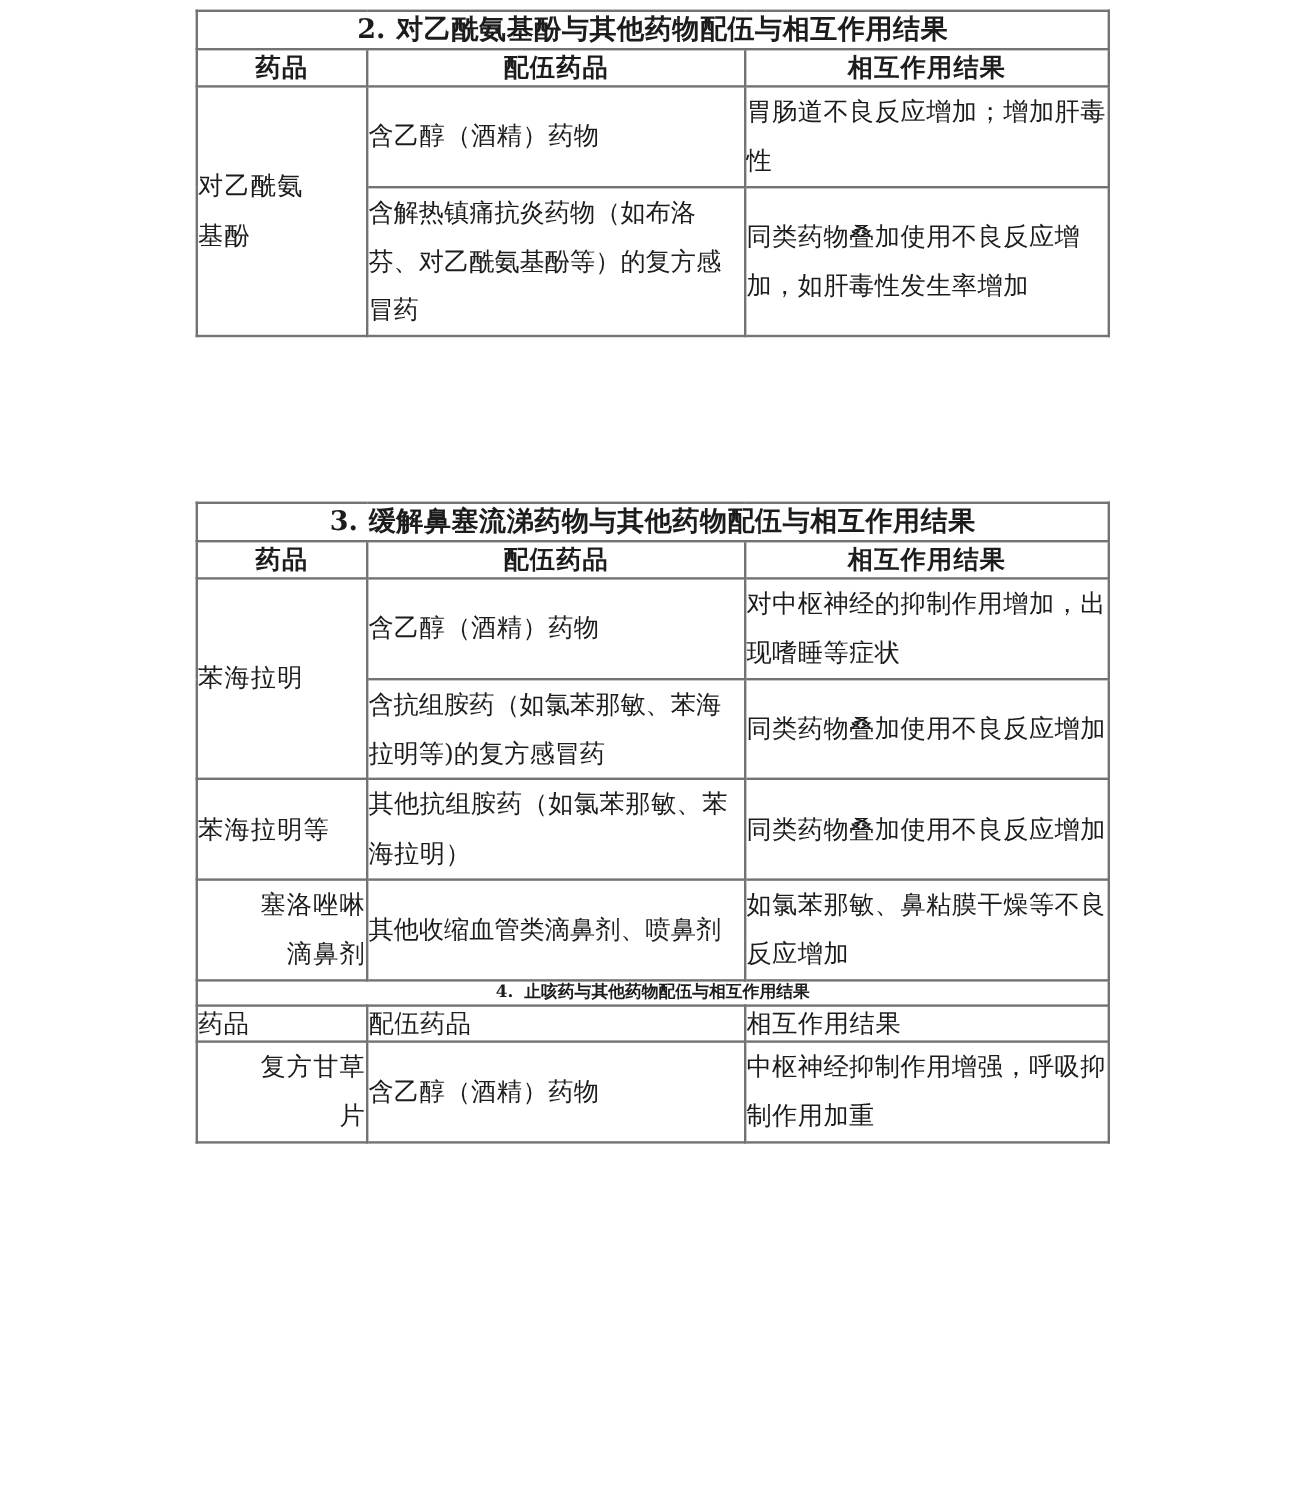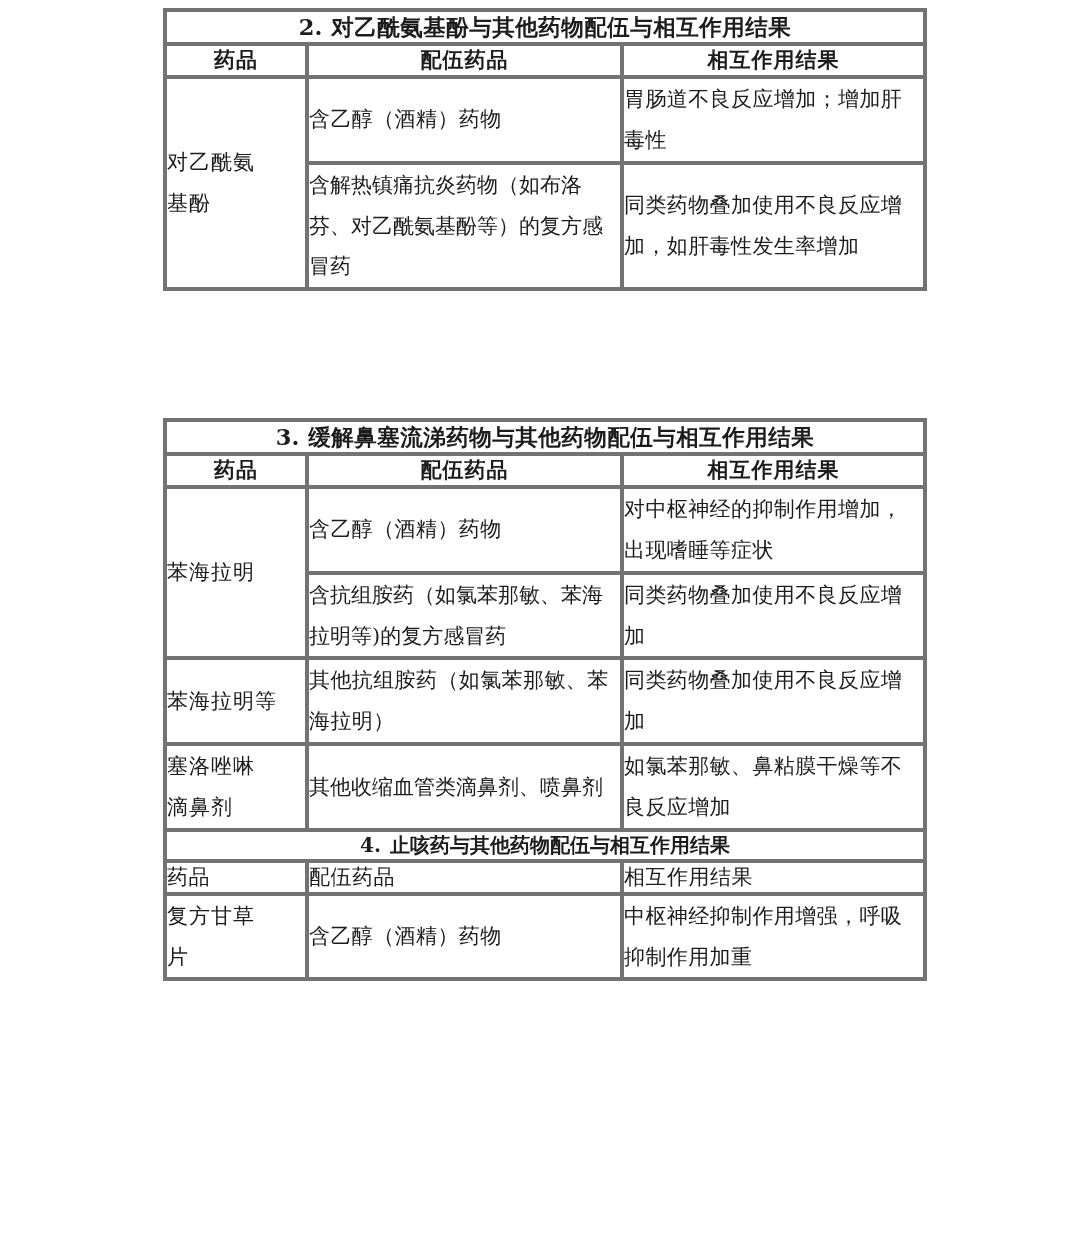--- a/index.html
+++ b/index.html
@@ -31,21 +31,21 @@
   #block-a { top: 8px; }
   #block-b { top: 418px; }
 
   table.doc {
     border-collapse: collapse;
     width: 760px;
     table-layout: fixed;
     background: #fff;
   }
   table.doc td {
-    border: 4px solid #737373;
+    border: 2px solid #737373;
     padding: 0;
     vertical-align: middle;
     background: #fff;
   }
 
   
   col.c1 { width: 142px; }
   col.c2 { width: 315px; }
   col.c3 { width: 303px; }
 
@@ -74,35 +74,35 @@
     text-align: left;
     font-weight: normal;
     font-size: 21px;
     padding: 13px 14px 14px 14px;
     line-height: 1.35;
     letter-spacing: 0.5px;
   }
   .cap-plain {
     text-align: center;
     font-weight: bold;
-    font-size: 20px;
+    font-size: 14px;
     padding: 12px 6px 13px 6px;
     line-height: 1.35;
   }
   .cap-plain .num { margin-right: 9px; }
 
   .drug {
     text-align: left;
     font-size: 21px;
     line-height: 1.95;
     padding: 10px 8px;
     letter-spacing: 1px;
   }
   .drug-left {
-    text-align: left;
+    text-align: right;
     font-size: 21px;
     line-height: 1.95;
     padding: 10px 14px;
     letter-spacing: 1px;
   }
   .body {
     text-align: left;
     font-size: 21px;
     line-height: 1.95;
     padding: 12px 12px 12px 14px;

